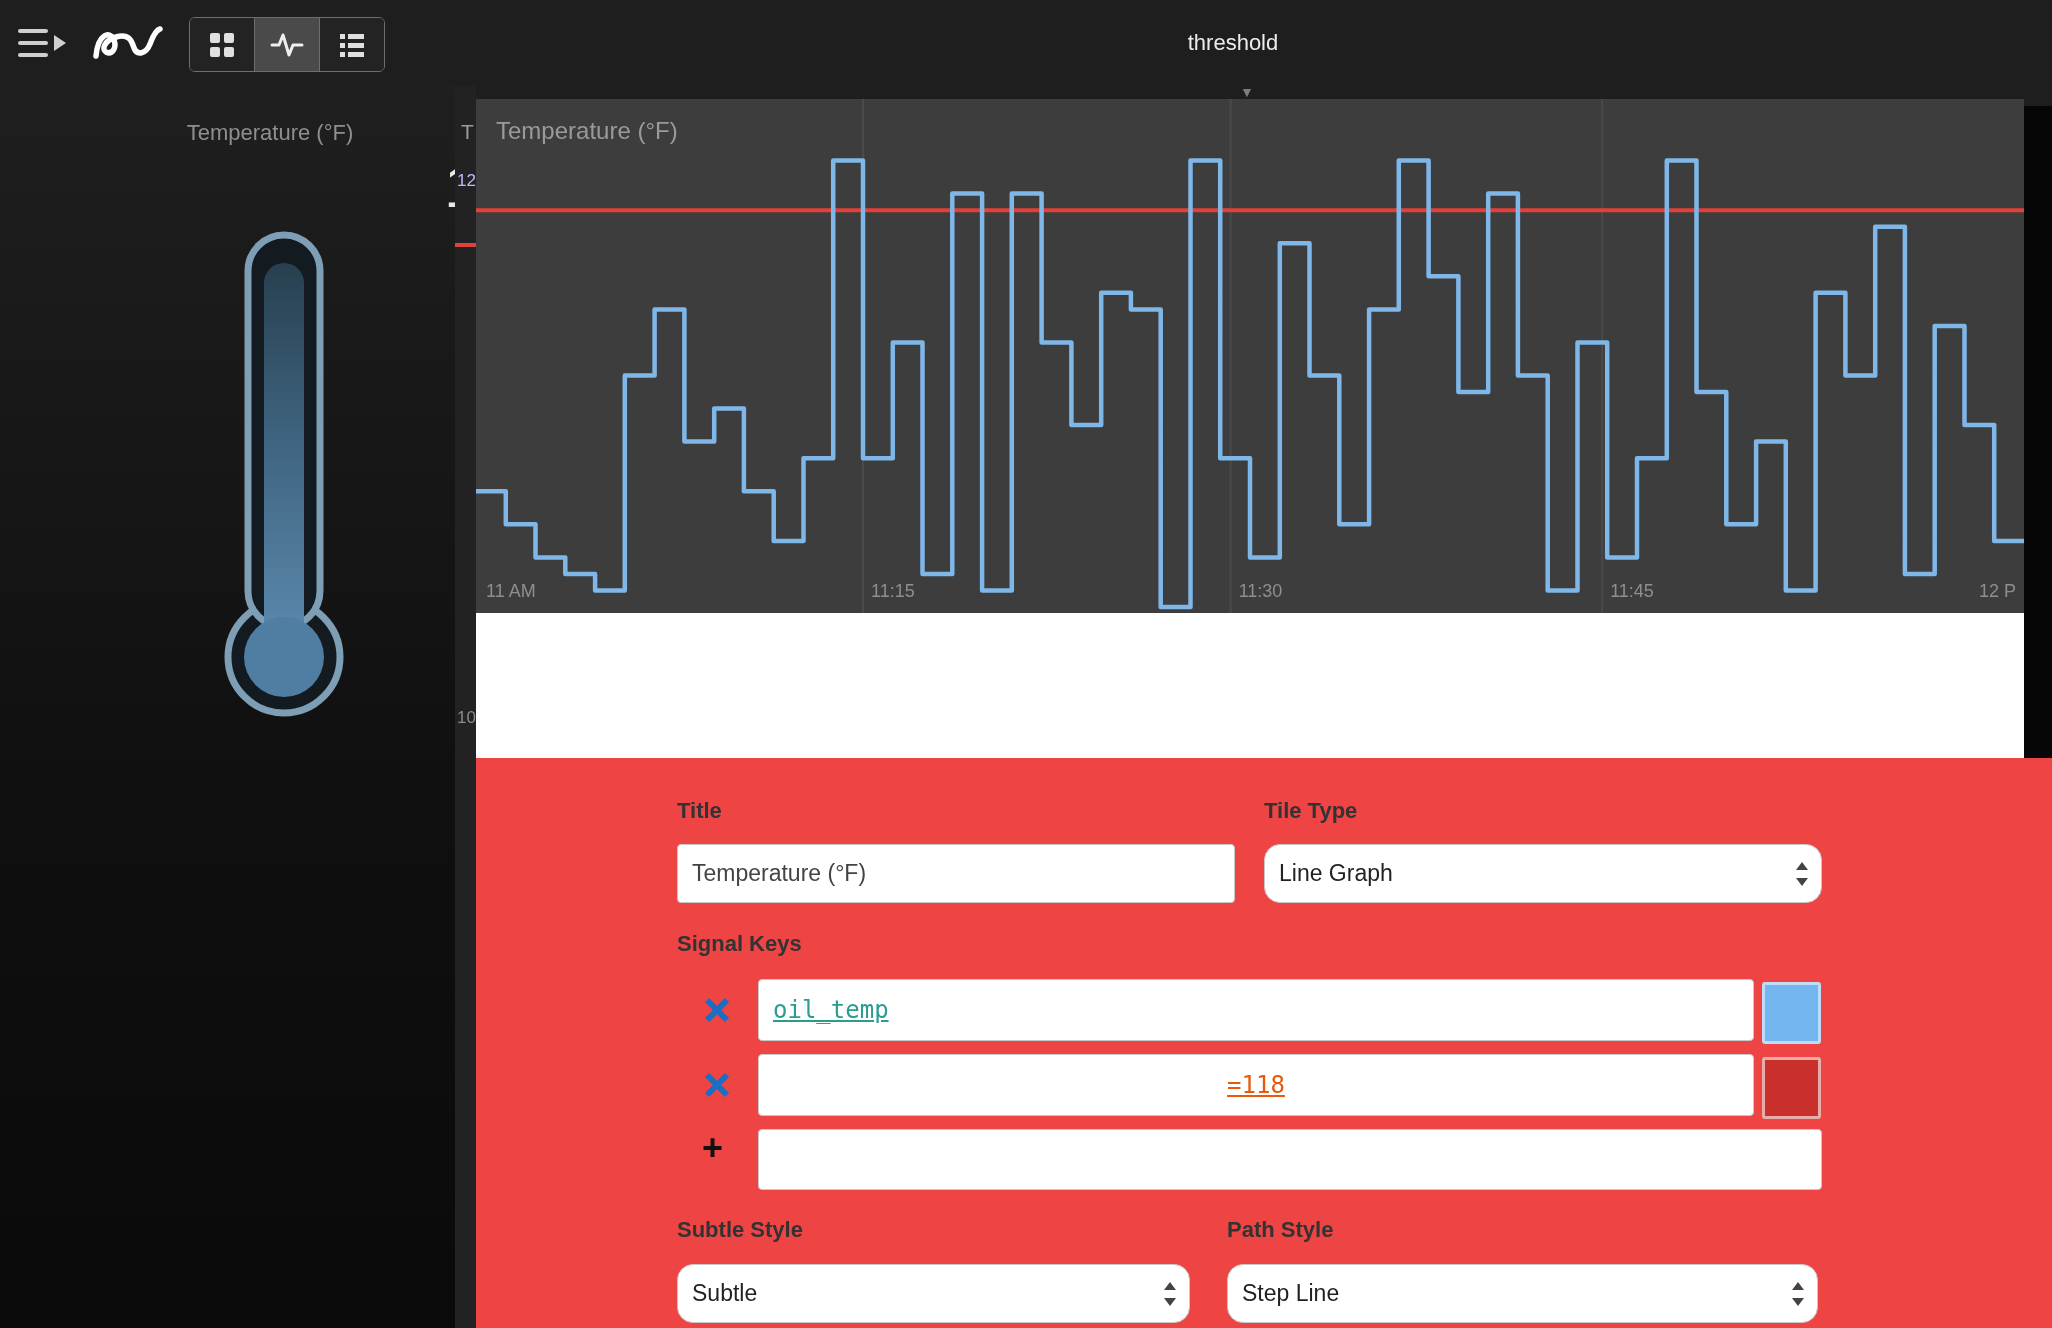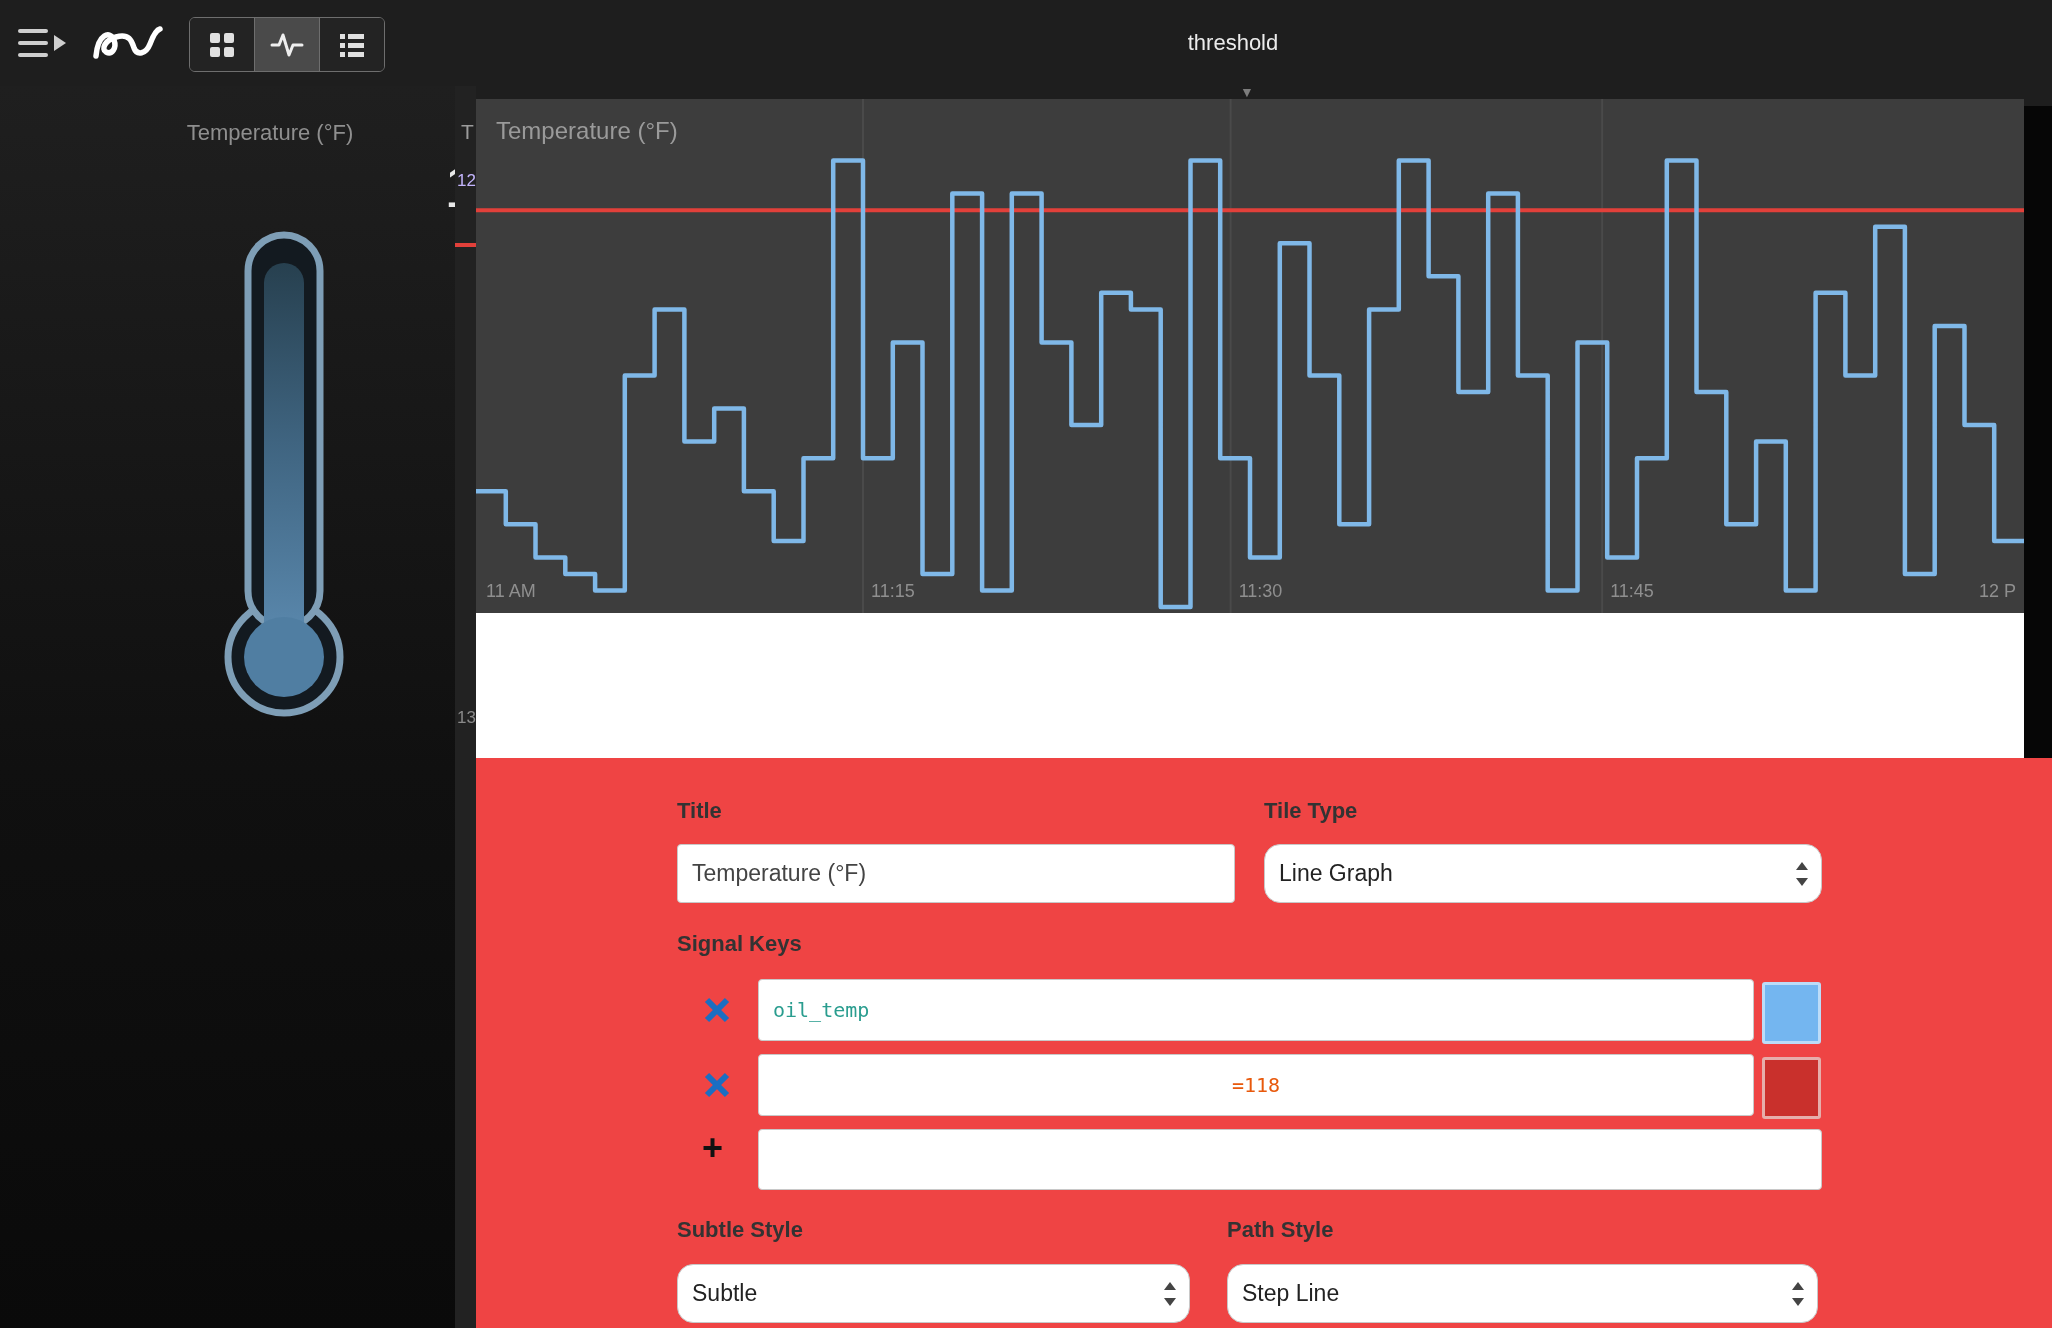--- a/index.html
+++ b/index.html
@@ -48,21 +48,21 @@
 
   #form{position:absolute;left:0;top:659px;width:1624px;bottom:0;background:#ef4444;}
   .f-label{position:absolute;color:#333;font-size:22px;font-weight:700;}
   .f-input{position:absolute;background:#fff;border:1px solid #c8c8c8;border-radius:4px;
            font-family:"Liberation Sans",sans-serif;font-size:23px;color:#444;
            padding:0 14px;box-sizing:border-box;outline:none;}
   .f-select{position:absolute;background:#fff;border:1px solid #c8c8c8;border-radius:16px;
             display:flex;align-items:center;justify-content:space-between;
             padding:0 12px 0 14px;box-sizing:border-box;cursor:pointer;}
   .f-select .sel-text{font-size:23px;color:#222;}
-  .key-input{font-family:"DejaVu Sans Mono",monospace;font-size:20px;}
+  .key-input{font-family:"DejaVu Sans Mono",monospace;font-size:24px;text-decoration:underline;}
   .swatch{position:absolute;width:53px;height:56px;border-radius:3px;cursor:pointer;border:3px solid;}
   .x-btn{position:absolute;width:26px;height:26px;cursor:pointer;}
   #add-key{position:absolute;left:226px;top:372px;font-size:36px;font-weight:700;color:#111;
            line-height:36px;cursor:pointer;}
 </style>
 </head>
 <body>
 
 <div id="page">
 
@@ -130,21 +130,21 @@
       <rect x="84" y="10" width="72" height="392" rx="36" fill="#131a20" stroke="#7e9eb6" stroke-width="7"></rect>
       <rect x="100" y="38" width="40" height="396" rx="20" fill="url(#mercury)"></rect>
       <circle cx="120" cy="432" r="40" fill="#507ea2"></circle>
     </svg>
   </div>
 
   <div id="bg-strip">
     <div class="frag-title">T</div>
     <div class="frag-tick-a">12</div>
     <div class="frag-red"></div>
-    <div class="frag-tick-b">13</div>
+    <div class="frag-tick-b">10</div>
   </div>
 
   <div id="modal">
 
     <div id="chart-panel">
       <div id="chart-title">Temperature (°F)</div>
       <svg id="chart-svg" preserveAspectRatio="none" viewBox="0 0 1548 514">
           <line x1="387" y1="0" x2="387" y2="514" stroke="#4a4a4a" stroke-width="2"></line>
           <line x1="754.65" y1="0" x2="754.65" y2="514" stroke="#4a4a4a" stroke-width="2"></line>
           <line x1="1126.17" y1="0" x2="1126.17" y2="514" stroke="#4a4a4a" stroke-width="2"></line>

